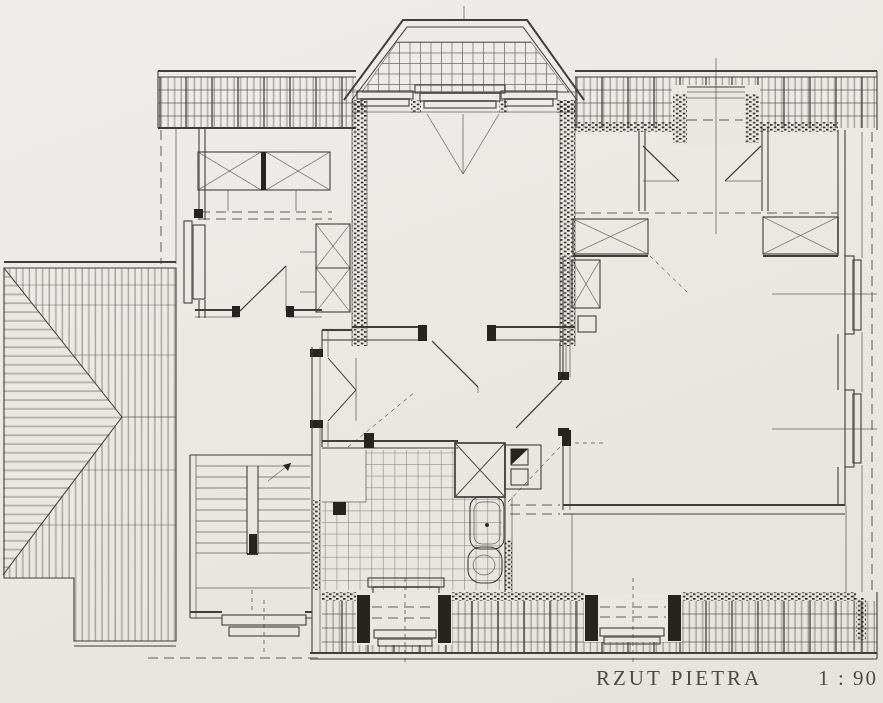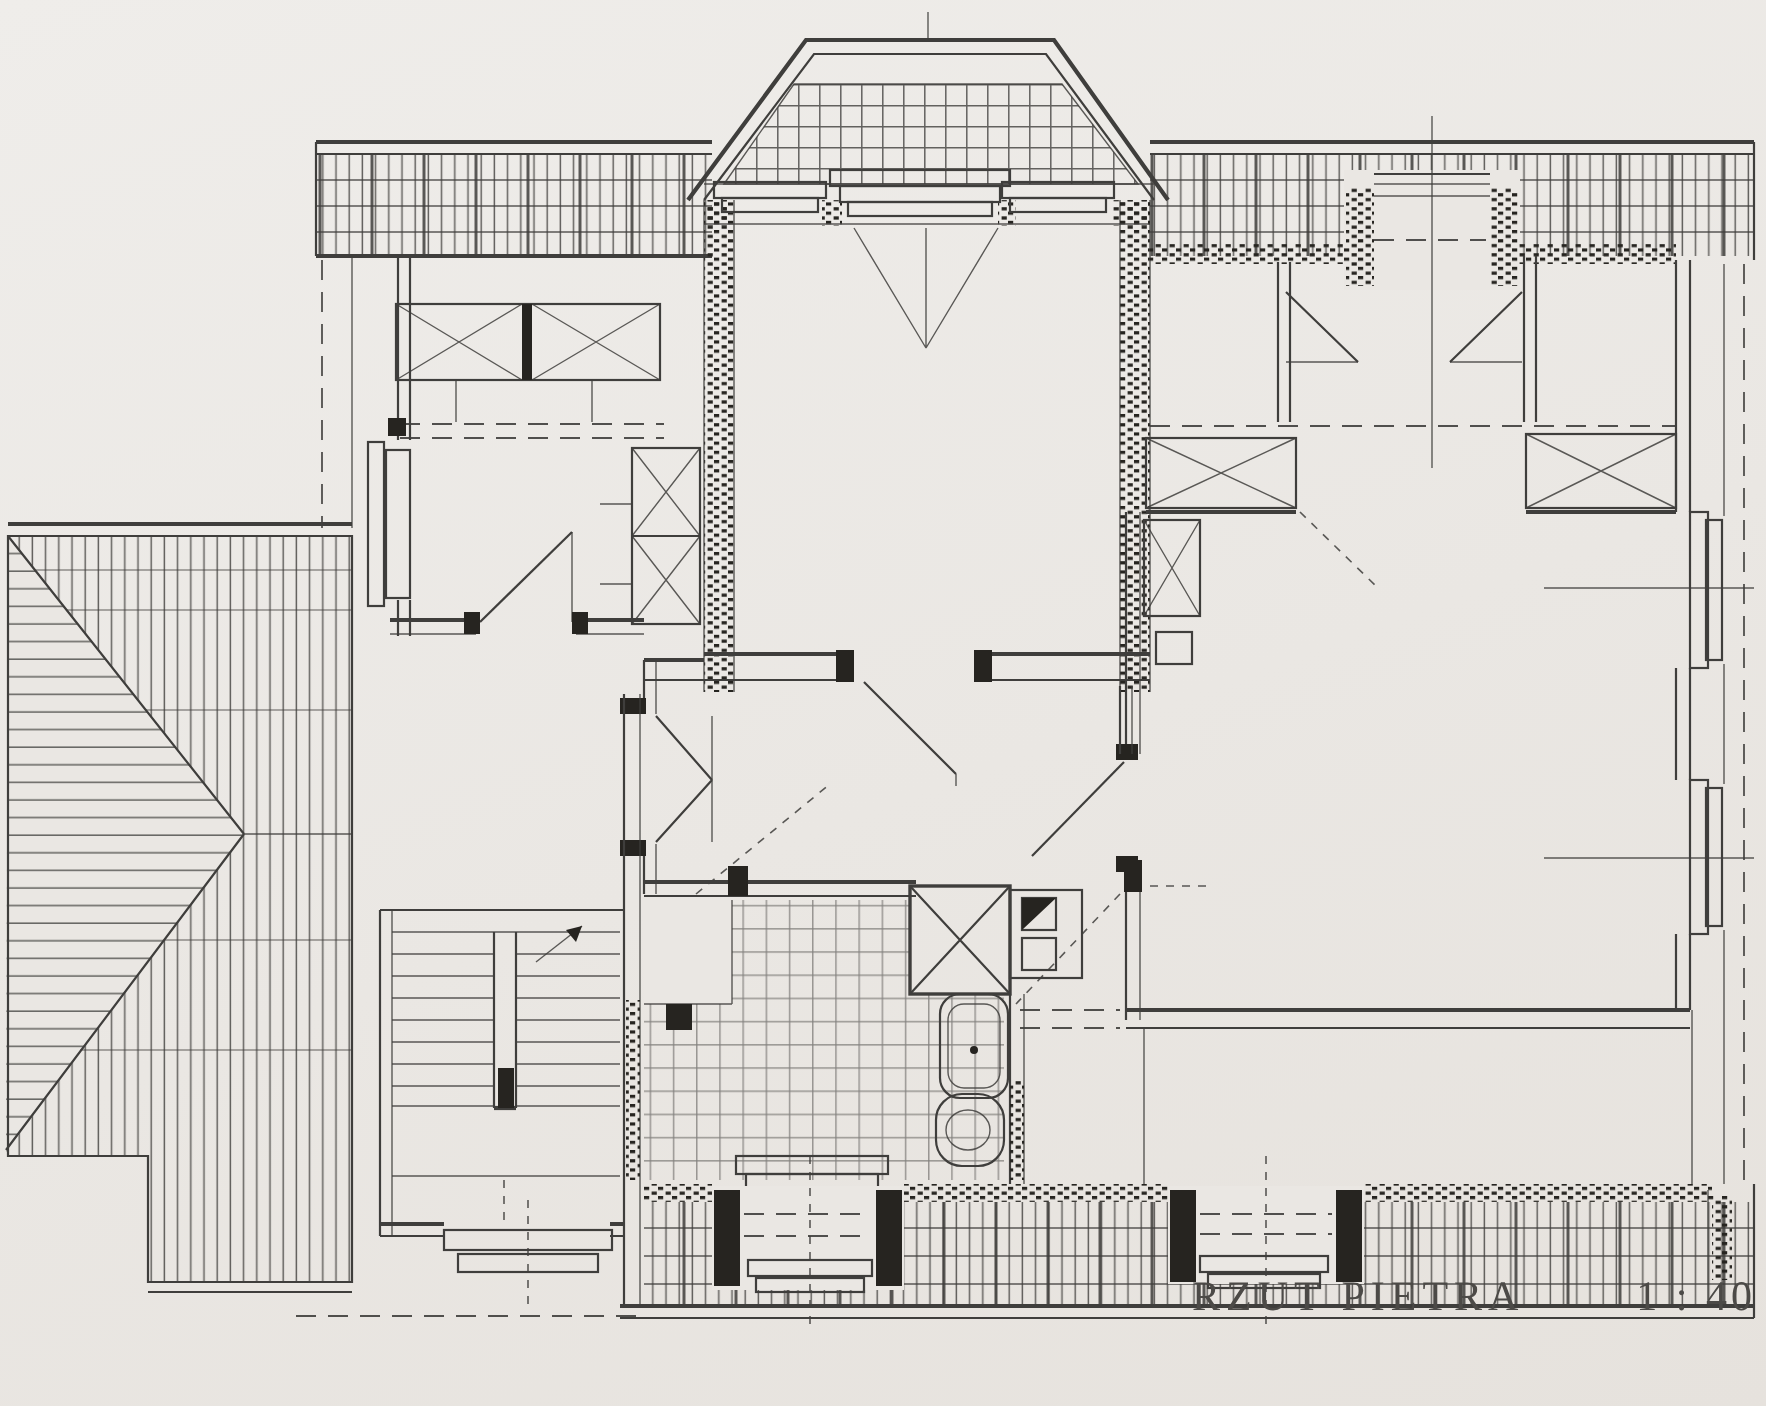--- a/index.html
+++ b/index.html
@@ -21,21 +21,21 @@
   .ln2{stroke:var(--ink);stroke-width:2.1;fill:none;}
   .thin{stroke:var(--ink);stroke-width:.7;fill:none;opacity:.85;}
   .dash{stroke:var(--ink);stroke-width:.9;fill:none;stroke-dasharray:10 6;opacity:.9;}
   .dashf{stroke:var(--ink);stroke-width:.8;fill:none;stroke-dasharray:4 4;opacity:.85;}
   .blk{fill:var(--wall);stroke:none;}
   .paperfill{fill:var(--paper);stroke:none;}
   .pat{stroke:var(--ink);stroke-width:.75;opacity:.8;}
   .patb{stroke:var(--ink);stroke-width:1.5;opacity:.85;}
   .patt{stroke:var(--ink);stroke-width:.6;opacity:.6;}
   .title-block{
-    position:absolute;left:596px;top:636px;width:282px;height:30px;
+    position:absolute;left:596px;top:666px;width:282px;height:30px;
     display:flex;align-items:baseline;
     color:#4c4a47;font-size:21px;letter-spacing:3px;
   }
   .title-block .scale{margin-left:auto;letter-spacing:2px;}
 </style>
 </head>
 <body>
 
 <div class="sheet">
 <svg width="883" height="703" viewBox="0 0 883 703">
@@ -325,15 +325,15 @@
     <path d="M4 268 L122 417 M122 417 L3 575" class="ln"></path>
     <path d="M122 417 H176" class="thin"></path>
     <path d="M17 285 H176 M33 305 H176 M73 355 H176 M82 470 H176 M40 525 H176" class="thin" style="opacity:.55"></path>
     <path d="M74 646 H176" class="ln"></path>
   </g>
 
 </svg>
 
 <div class="title-block">
   <span>RZUT PIETRA</span>
-  <span class="scale">1 : 40</span>
+  <span class="scale">1 : 90</span>
 </div>
 </div>
 
 </body></html>

